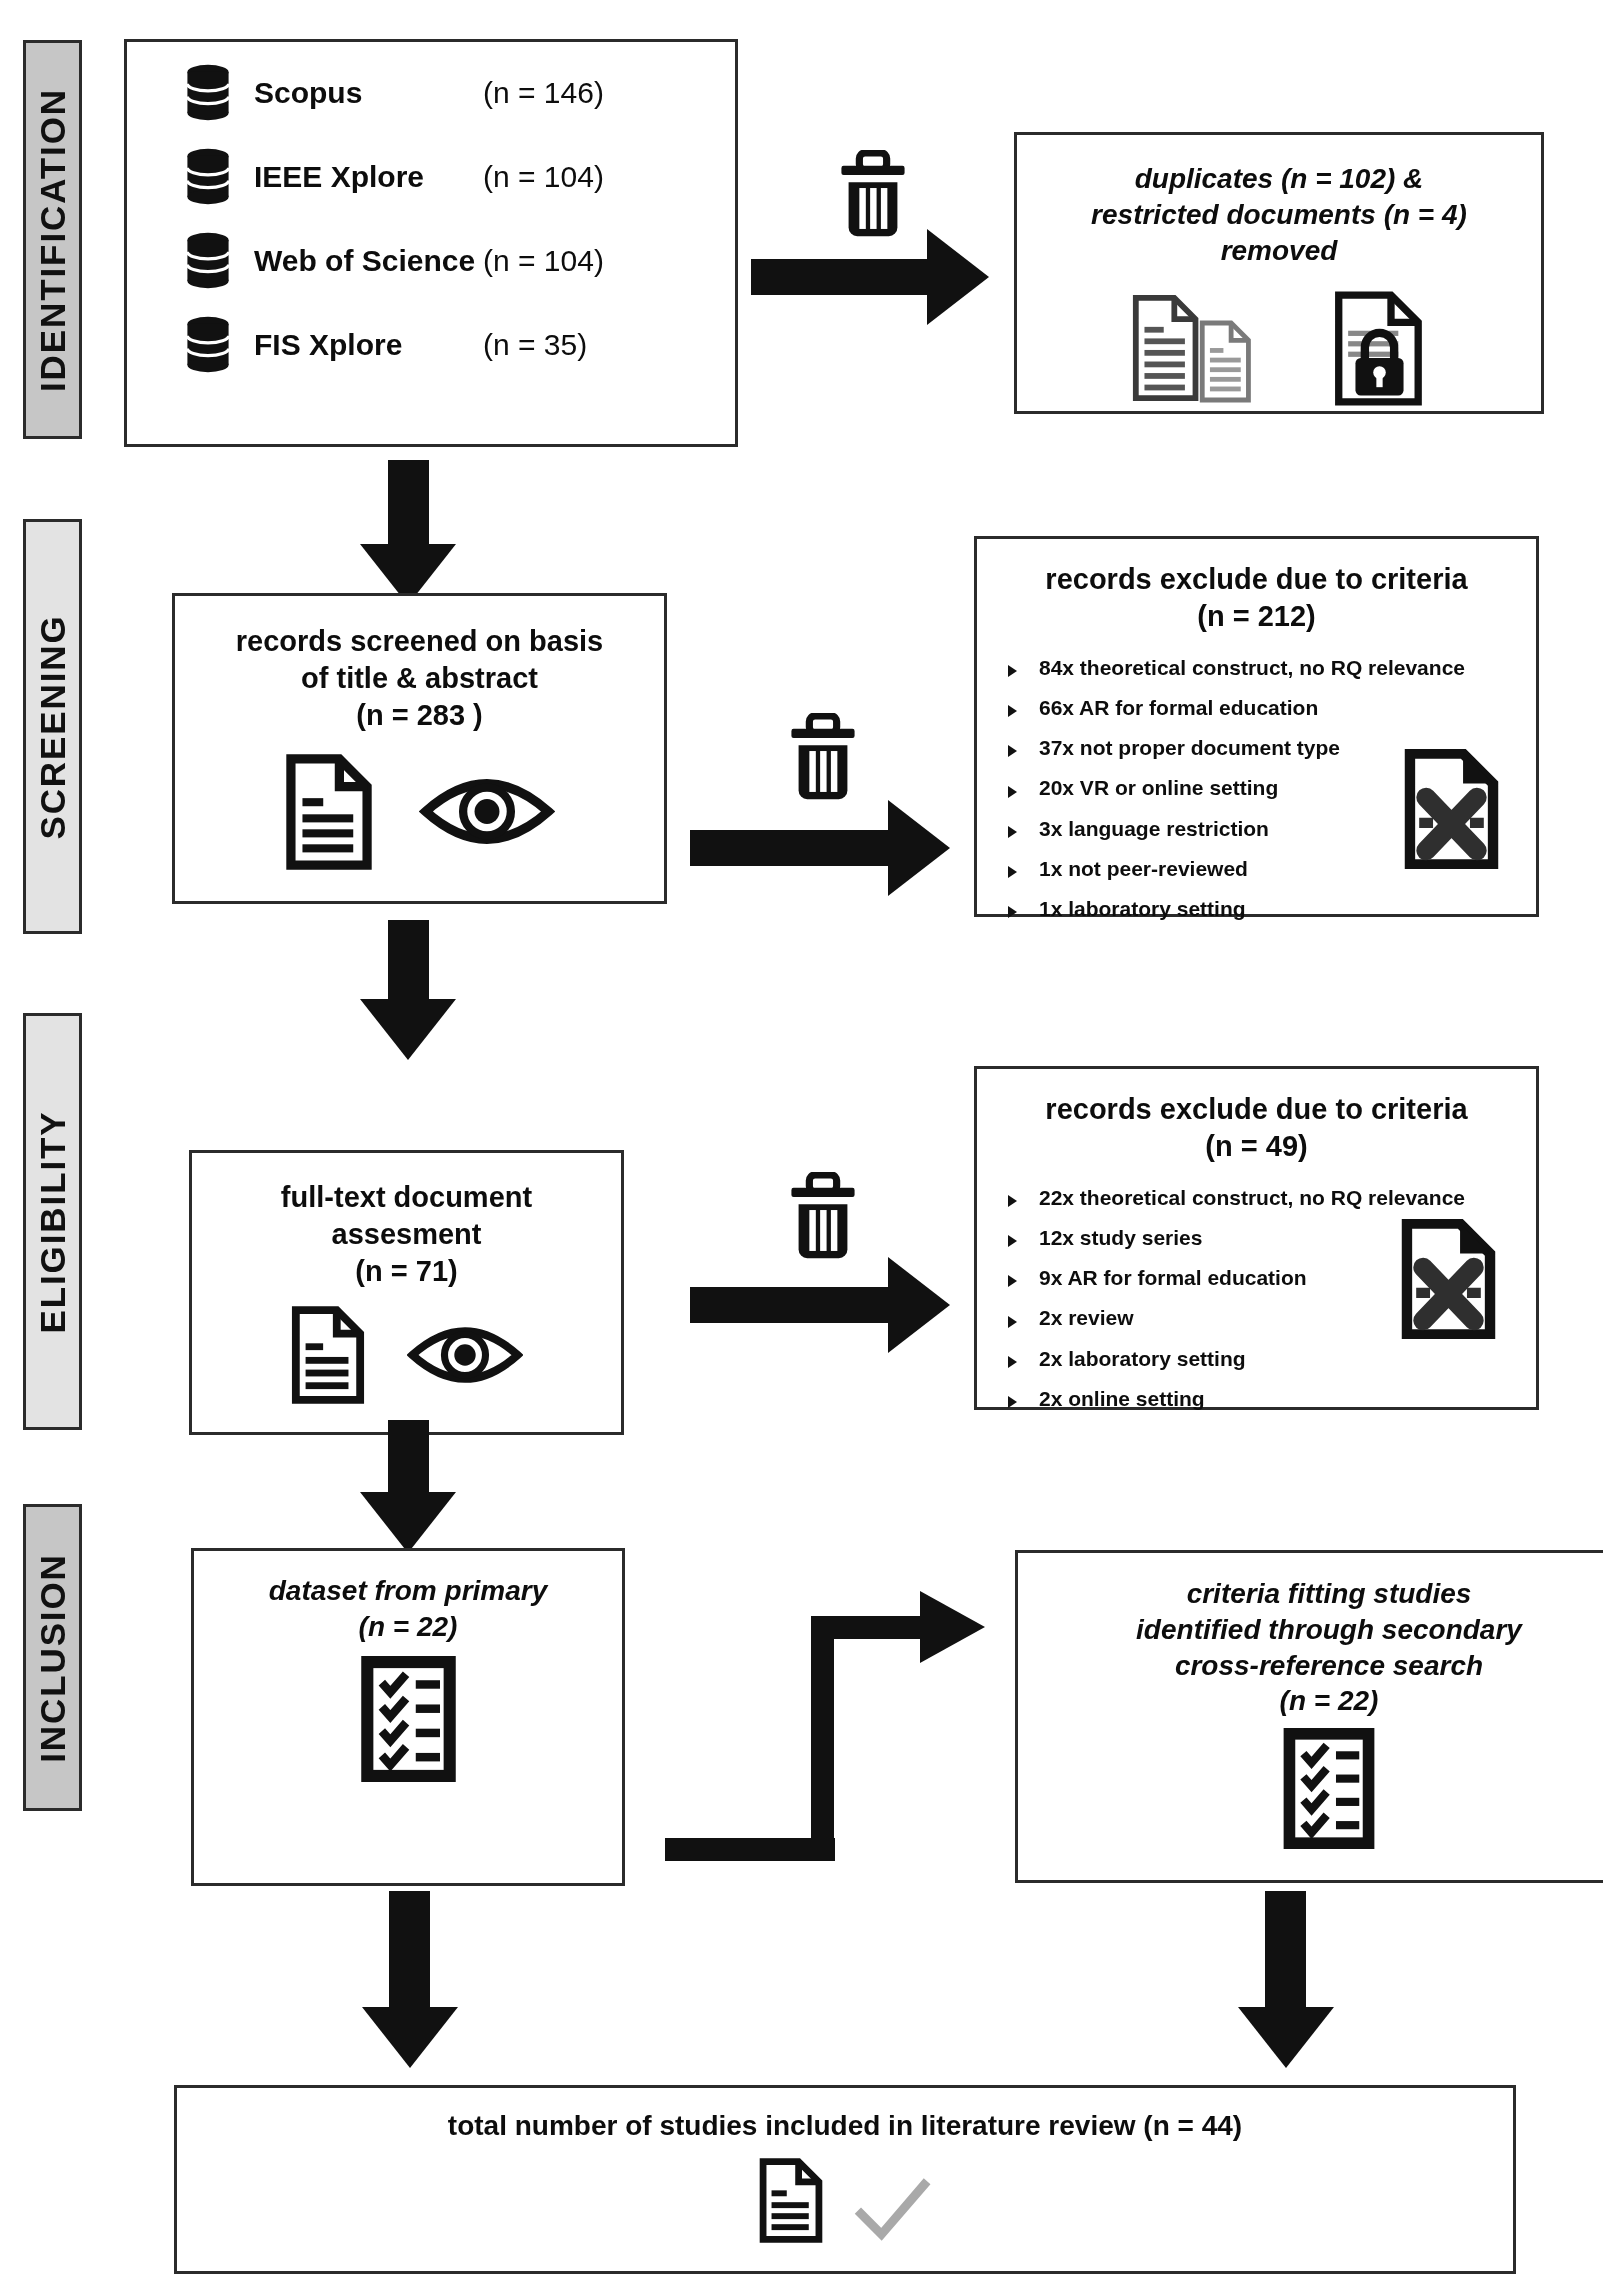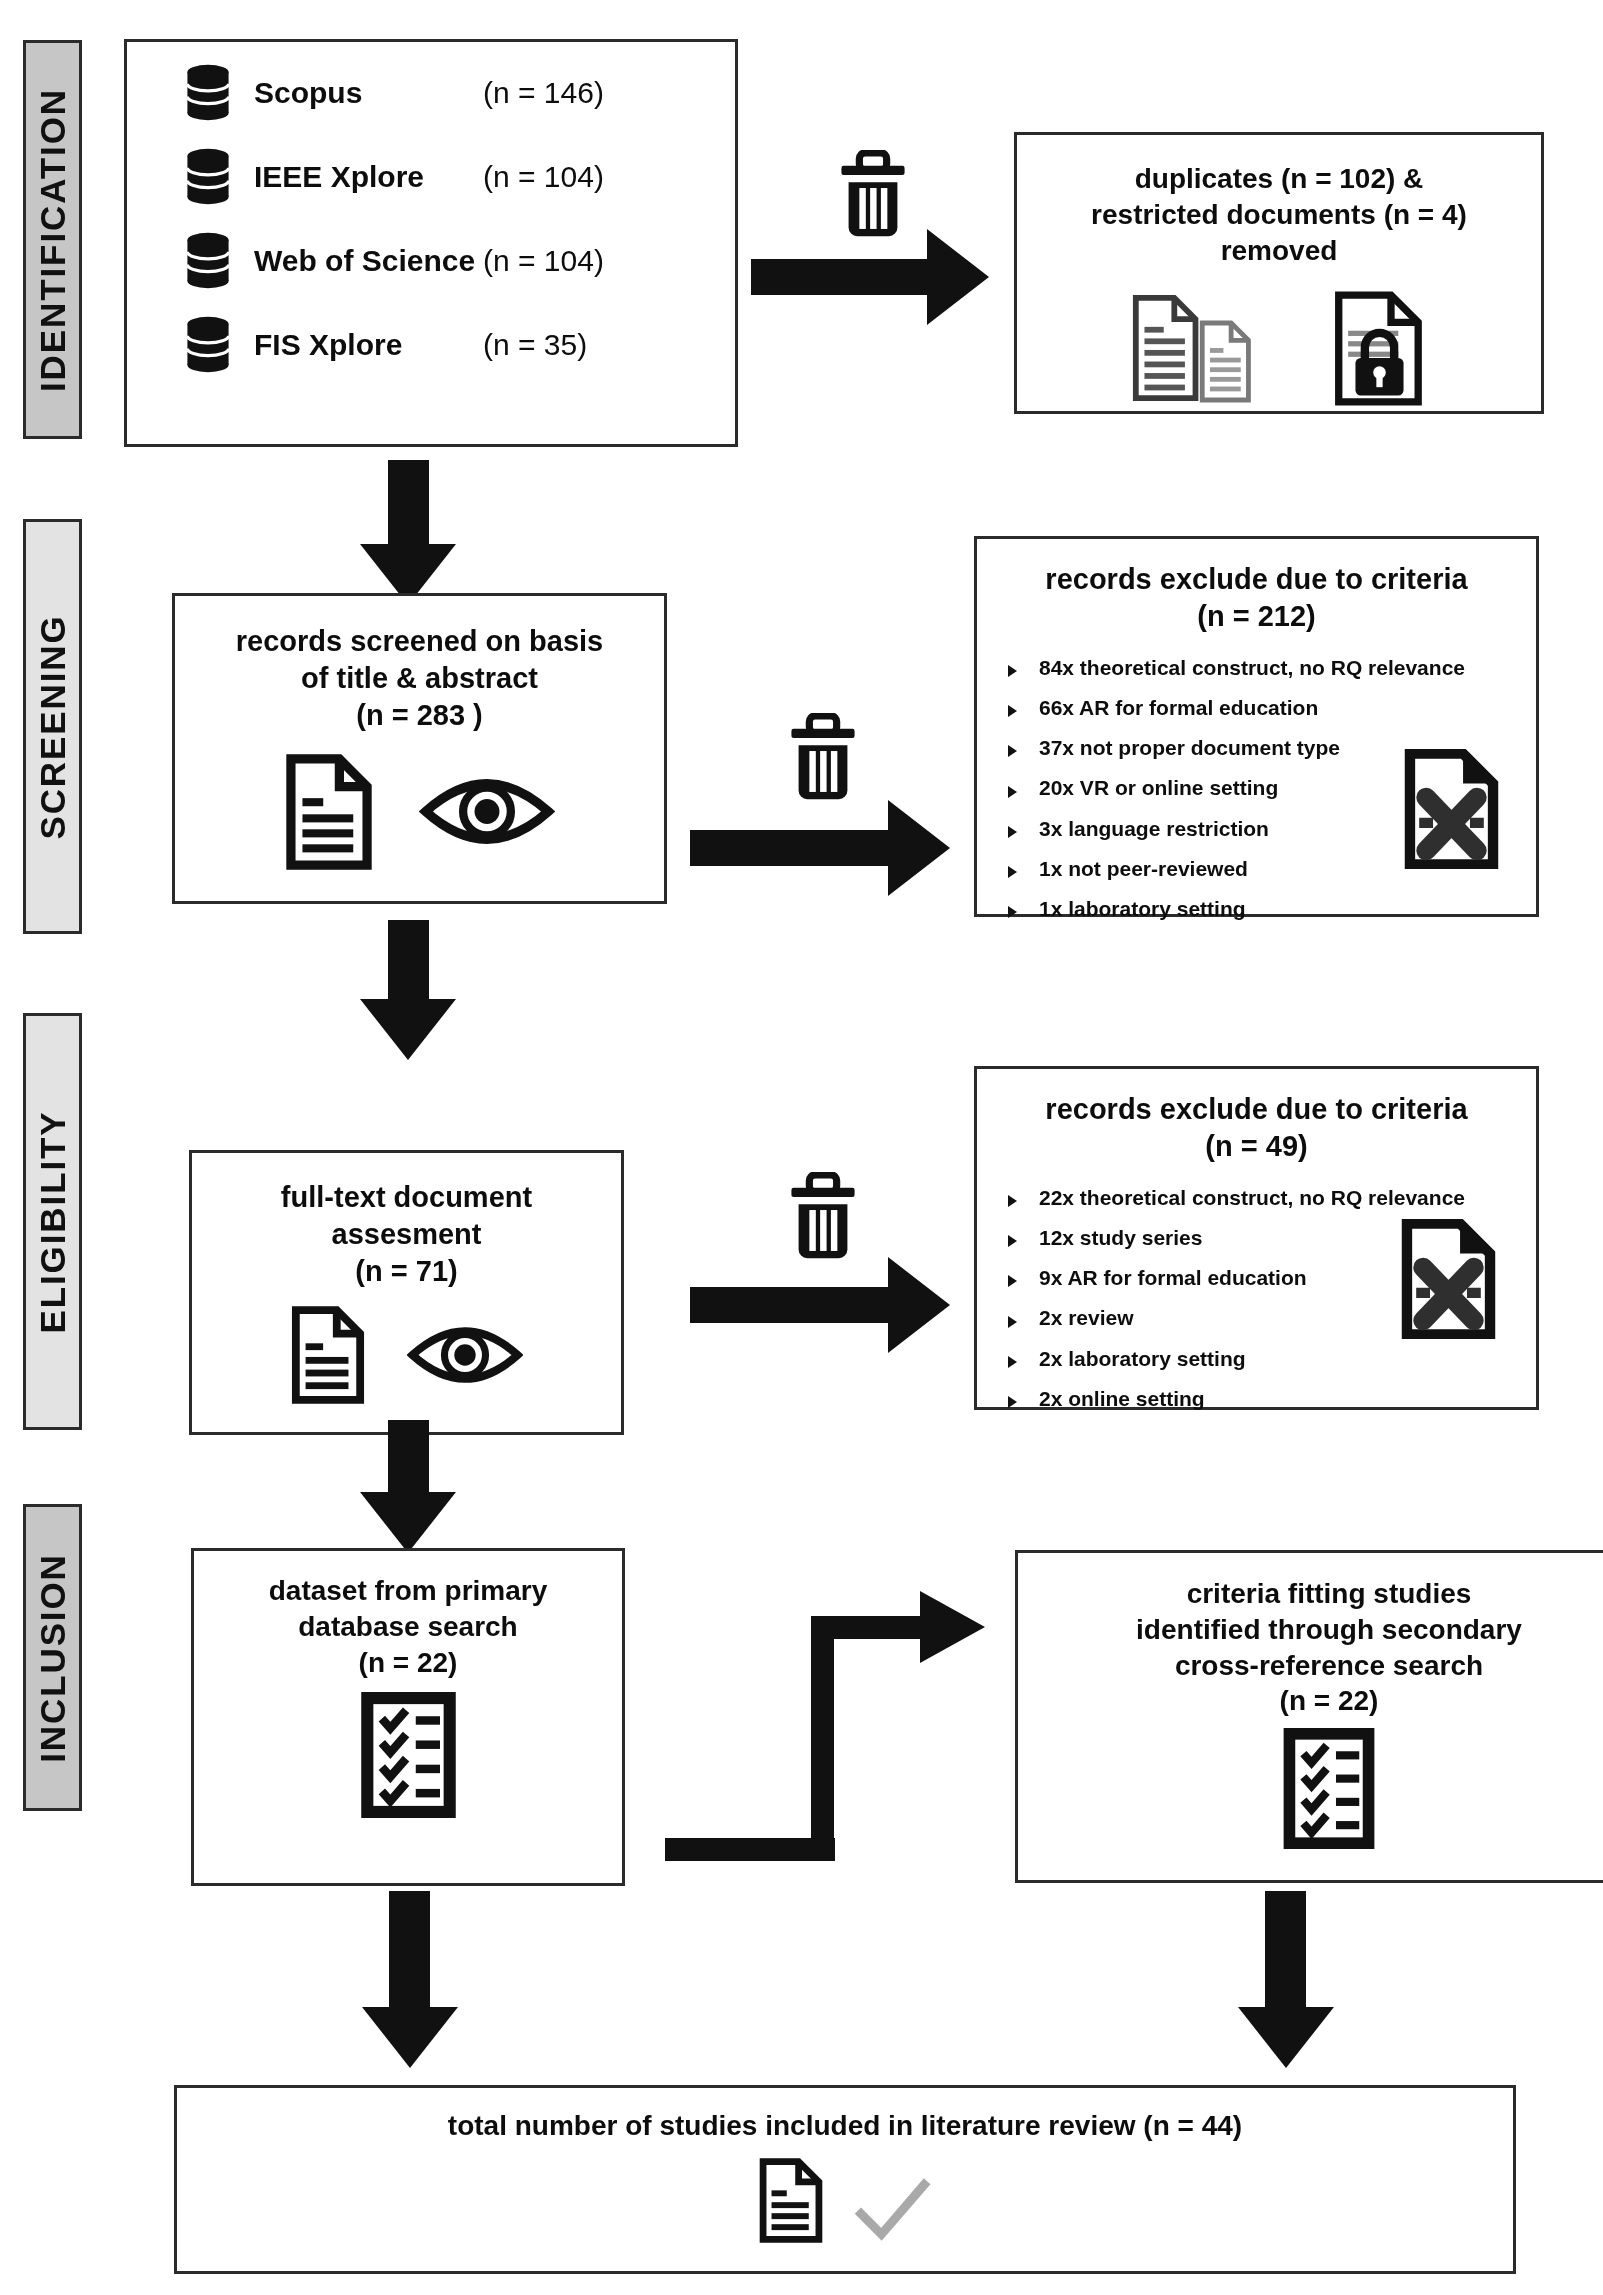--- a/index.html
+++ b/index.html
@@ -20,21 +20,21 @@
     font-weight:700;font-size:35px;letter-spacing:1.9px;color:#111;
   }
   
   .box{
     position:absolute;background:#fff;border:3.2px solid #2b2b2b;box-sizing:border-box;
   }
   .title{
     text-align:center;font-weight:700;line-height:1.28;color:#0d0d0d;
   }
   .t45 div{font-size:29px;}
-  .t44 div{font-size:28px;}
+  .t44 div{font-size:28px;font-style:italic;}
   
   .db-rows{margin-top:22px;display:flex;flex-direction:column;gap:27px;padding-left:57px;padding-right:39px;}
   .db-row{display:flex;align-items:center;}
   .db-row .ic{width:48px;height:57px;flex:0 0 auto;margin-right:22px;}
   .db-row .nm{font-size:30px;font-weight:700;flex:1 1 auto;text-align:left;}
   .db-row .ct{font-size:30px;font-weight:400;width:213px;text-align:left;}
   
   .crit-list{margin-top:19.4px;display:flex;flex-direction:column;gap:14px;padding-left:31px;}
   .crit-item{display:flex;align-items:center;}
   .crit-item .bullet{
@@ -334,21 +334,20 @@
   </div>
 
   <div>
     <div class="shaft" style="left:388px;top:1420px;width:41px;height:74px;"></div>
     <div class="head-down" style="left:360px;top:1492px;"></div>
   </div>
 
   <div class="box" style="left:191px;top:1548px;width:434px;height:338px;">
     <div class="title t44" style="margin-top:22px;">
       <div>dataset from primary</div>
-      <div>database search</div>
       <div>(n = 22)</div>
     </div>
     <div class="icons-row" style="margin-top:11.6px;">
       <svg class="icn" style="width:97px;height:126px;" viewBox="0 0 80 104">
         <rect x="6" y="5" width="68" height="94" fill="#fff" stroke="#111" stroke-width="10"></rect>
         <path d="M18 22 l7 8 l13 -15" fill="none" stroke="#111" stroke-width="7"></path>
         <rect x="46" y="20" width="20" height="7" fill="#111"></rect>
         <path d="M18 42 l7 8 l13 -15" fill="none" stroke="#111" stroke-width="7"></path>
         <rect x="46" y="40" width="20" height="7" fill="#111"></rect>
         <path d="M18 62 l7 8 l13 -15" fill="none" stroke="#111" stroke-width="7"></path>

